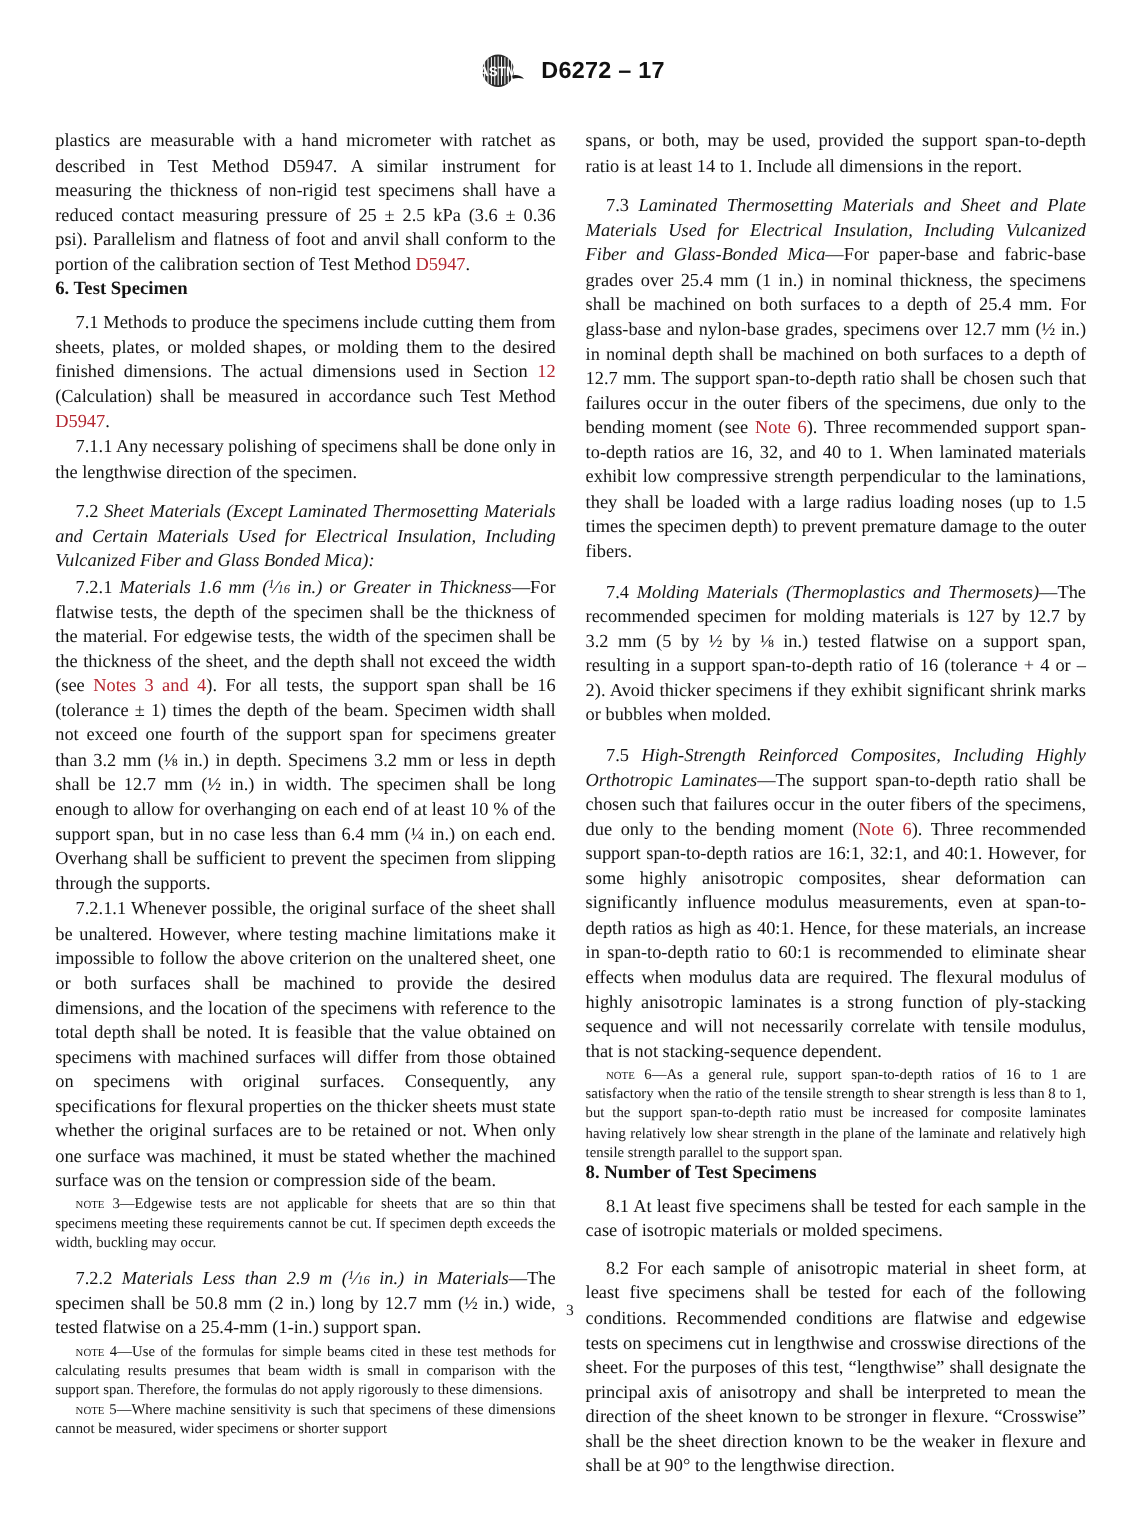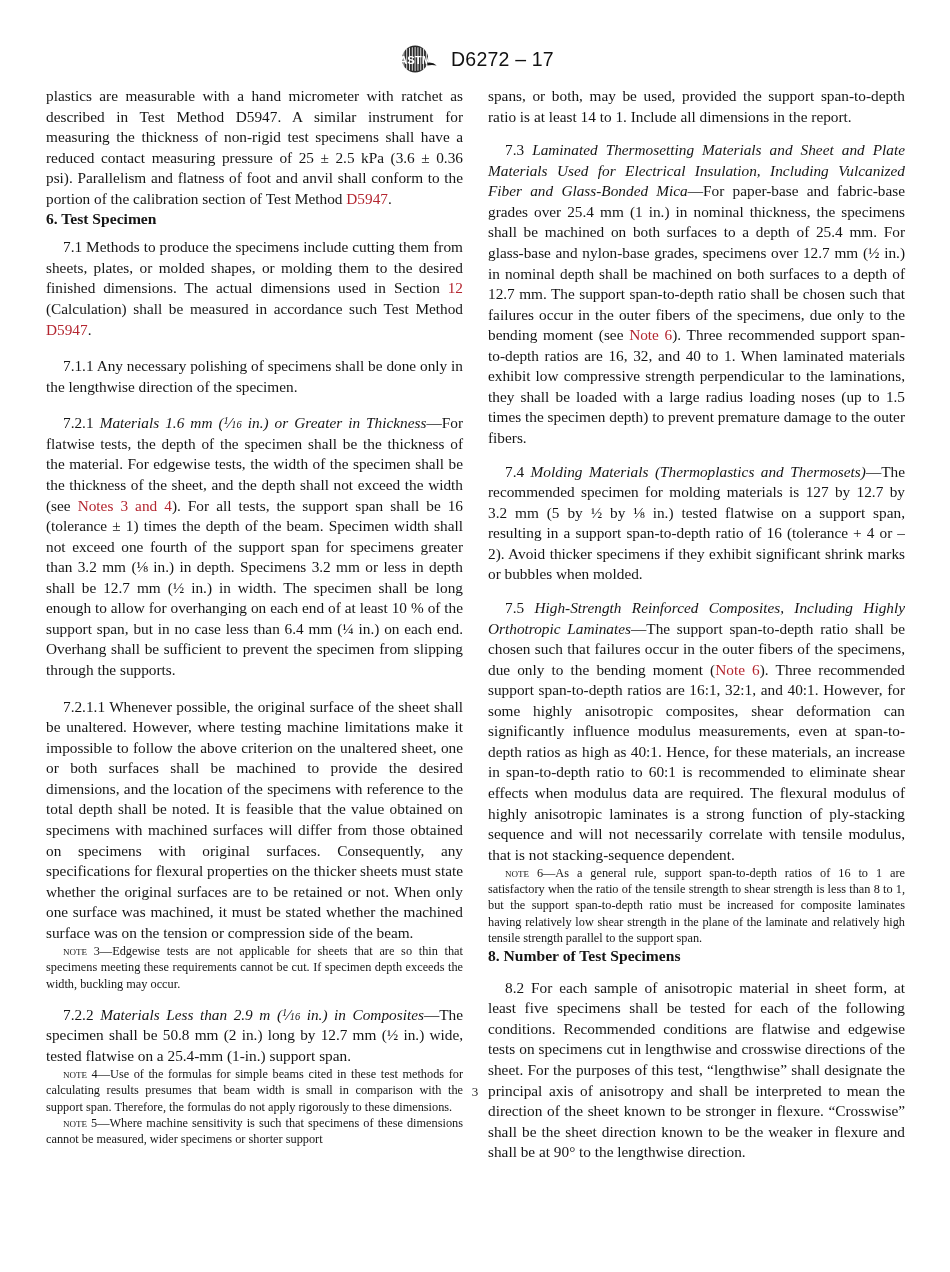--- a/index.html
+++ b/index.html
@@ -35,30 +35,30 @@
     gap: 13px;
   }
   .astm-logo {
     width: 42px;
     height: 30px;
     display: block;
   }
   .doc-title {
     font-family: "Liberation Sans", "DejaVu Sans", sans-serif;
     font-size: 19.5px;
-    font-weight: normal;
+    font-weight: bold;
     letter-spacing: 0.2px;
     color: #111;
     white-space: nowrap;
   }
 
   
   .columns {
     position: absolute;
-    top: 86px;
+    top: 108px;
     left: 46px;
     width: 860px;
     display: flex;
     gap: 25px;
   }
   .col {
     width: 417px;
   }
 
   p {
@@ -76,21 +76,21 @@
     margin: 0;
     font-family: "Liberation Serif", "DejaVu Serif", serif;
     font-size: 15.6px;
     font-weight: bold;
     text-align: left;
     line-height: 1.345;
   }
 
   .gap-sec-top { margin-top: 14px; }
   .gap-sec-bot { margin-top: 7px; }
-  .gap-para    { margin-top: 16px; }
+  .gap-para    { margin-top: 1px; }
   .gap-block   { margin-top: 13px; }
   .gap-small   { margin-top: 11px; }
 
   .ital { font-style: italic; }
   .link { color: #b3252f; }
 
   
   .note {
     margin: 0;
     font-size: 12.3px;
@@ -154,28 +154,29 @@
     <div class="col">
 
       <p class="flush"><span>plastics are measurable with a hand micrometer with ratchet as described in Test Method D5947. A similar instrument for measuring the thickness of non-rigid test specimens shall have a reduced contact measuring pressure of 25 ± 2.5 kPa (3.6 ± 0.36 psi). Parallelism and flatness of foot and anvil shall conform to the portion of the calibration section of Test Method </span><span class="link">D5947</span><span>.</span></p>
 
       <h3 class="section-head gap-sec-top">6.  Test Specimen</h3>
 
       <p class="indent gap-sec-bot"><span>7.1  Methods to produce the specimens include cutting them from sheets, plates, or molded shapes, or molding them to the desired finished dimensions. The actual dimensions used in Section </span><span class="link">12</span><span> (Calculation) shall be measured in accordance such Test Method </span><span class="link">D5947</span><span>.</span></p>
 
       <p class="indent gap-para">7.1.1  Any necessary polishing of specimens shall be done only in the lengthwise direction of the specimen.</p>
 
+      <p class="indent gap-block"><span>7.2  </span><span class="ital">Sheet Materials (Except Laminated Thermosetting Materials and Certain Materials Used for Electrical Insulation, Including Vulcanized Fiber and Glass Bonded Mica):</span></p>
 
       <p class="indent gap-para"><span>7.2.1  </span><span class="ital">Materials 1.6 mm (</span><span class="frac"><sup>1</sup>⁄<sub>16</sub></span><span class="ital"> in.) or Greater in Thickness</span><span>—</span><span>For flatwise tests, the depth of the specimen shall be the thickness of the material. For edgewise tests, the width of the specimen shall be the thickness of the sheet, and the depth shall not exceed the width (see </span><span class="link">Notes 3 and 4</span><span>). For all tests, the support span shall be 16 (tolerance ± 1) times the depth of the beam. Specimen width shall not exceed one fourth of the support span for specimens greater than 3.2 mm (⅛ in.) in depth. Specimens 3.2 mm or less in depth shall be 12.7 mm (½ in.) in width. The specimen shall be long enough to allow for overhanging on each end of at least 10 % of the support span, but in no case less than 6.4 mm (¼ in.) on each end. Overhang shall be sufficient to prevent the specimen from slipping through the supports.</span></p>
 
       <p class="indent gap-para">7.2.1.1  Whenever possible, the original surface of the sheet shall be unaltered. However, where testing machine limitations make it impossible to follow the above criterion on the unaltered sheet, one or both surfaces shall be machined to provide the desired dimensions, and the location of the specimens with reference to the total depth shall be noted. It is feasible that the value obtained on specimens with machined surfaces will differ from those obtained on specimens with original surfaces. Consequently, any specifications for flexural properties on the thicker sheets must state whether the original surfaces are to be retained or not. When only one surface was machined, it must be stated whether the machined surface was on the tension or compression side of the beam.</p>
 
       <p class="note gap-block"><span class="nlabel">Note</span><span> 3</span><span>—</span><span>Edgewise tests are not applicable for sheets that are so thin that specimens meeting these requirements cannot be cut. If specimen depth exceeds the width, buckling may occur.</span></p>
 
-      <p class="indent gap-block"><span>7.2.2  </span><span class="ital">Materials Less than 2.9 m (</span><span class="frac"><sup>1</sup>⁄<sub>16</sub></span><span class="ital"> in.) in Composites</span><span>—</span><span>The specimen shall be 50.8 mm (2 in.) long by 12.7 mm (½ in.) wide, tested flatwise on a 25.4-mm (1-in.) support span.</span></p>
+      <p class="indent gap-block"><span>7.2.2  </span><span class="ital">Materials Less than 2.9 m (</span><span class="frac"><sup>1</sup>⁄<sub>16</sub></span><span class="ital"> in.) in Materials</span><span>—</span><span>The specimen shall be 50.8 mm (2 in.) long by 12.7 mm (½ in.) wide, tested flatwise on a 25.4-mm (1-in.) support span.</span></p>
 
       <p class="note gap-block"><span class="nlabel">Note</span><span> 4</span><span>—</span><span>Use of the formulas for simple beams cited in these test methods for calculating results presumes that beam width is small in comparison with the support span. Therefore, the formulas do not apply rigorously to these dimensions.</span></p>
 
       <p class="note"><span class="nlabel">Note</span><span> 5</span><span>—</span><span>Where machine sensitivity is such that specimens of these dimensions cannot be measured, wider specimens or shorter support</span></p>
 
     </div>
 
     <div class="col">
 
       <p class="flush">spans, or both, may be used, provided the support span-to-depth ratio is at least 14 to 1. Include all dimensions in the report.</p>
@@ -183,20 +184,21 @@
       <p class="indent gap-block"><span>7.3  </span><span class="ital">Laminated Thermosetting Materials and Sheet and Plate Materials Used for Electrical Insulation, Including Vulcanized Fiber and Glass-Bonded Mica</span><span>—</span><span>For paper-base and fabric-base grades over 25.4 mm (1 in.) in nominal thickness, the specimens shall be machined on both surfaces to a depth of 25.4 mm. For glass-base and nylon-base grades, specimens over 12.7 mm (½ in.) in nominal depth shall be machined on both surfaces to a depth of 12.7 mm. The support span-to-depth ratio shall be chosen such that failures occur in the outer fibers of the specimens, due only to the bending moment (see </span><span class="link">Note 6</span><span>). Three recommended support span-to-depth ratios are 16, 32, and 40 to 1. When laminated materials exhibit low compressive strength perpendicular to the laminations, they shall be loaded with a large radius loading noses (up to 1.5 times the specimen depth) to prevent premature damage to the outer fibers.</span></p>
 
       <p class="indent gap-block"><span>7.4  </span><span class="ital">Molding Materials (Thermoplastics and Thermosets)</span><span>—</span><span>The recommended specimen for molding materials is 127 by 12.7 by 3.2 mm (5 by ½ by ⅛ in.) tested flatwise on a support span, resulting in a support span-to-depth ratio of 16 (tolerance + 4 or – 2). Avoid thicker specimens if they exhibit significant shrink marks or bubbles when molded.</span></p>
 
       <p class="indent gap-block"><span>7.5  </span><span class="ital">High-Strength Reinforced Composites, Including Highly Orthotropic Laminates</span><span>—</span><span>The support span-to-depth ratio shall be chosen such that failures occur in the outer fibers of the specimens, due only to the bending moment (</span><span class="link">Note 6</span><span>). Three recommended support span-to-depth ratios are 16:1, 32:1, and 40:1. However, for some highly anisotropic composites, shear deformation can significantly influence modulus measurements, even at span-to-depth ratios as high as 40:1. Hence, for these materials, an increase in span-to-depth ratio to 60:1 is recommended to eliminate shear effects when modulus data are required. The flexural modulus of highly anisotropic laminates is a strong function of ply-stacking sequence and will not necessarily correlate with tensile modulus, that is not stacking-sequence dependent.</span></p>
 
       <p class="note gap-block"><span class="nlabel">Note</span><span> 6</span><span>—</span><span>As a general rule, support span-to-depth ratios of 16 to 1 are satisfactory when the ratio of the tensile strength to shear strength is less than 8 to 1, but the support span-to-depth ratio must be increased for composite laminates having relatively low shear strength in the plane of the laminate and relatively high tensile strength parallel to the support span.</span></p>
 
       <h3 class="section-head gap-block">8.  Number of Test Specimens</h3>
 
+      <p class="indent gap-sec-bot">8.1  At least five specimens shall be tested for each sample in the case of isotropic materials or molded specimens.</p>
 
       <p class="indent gap-small">8.2  For each sample of anisotropic material in sheet form, at least five specimens shall be tested for each of the following conditions. Recommended conditions are flatwise and edgewise tests on specimens cut in lengthwise and crosswise directions of the sheet. For the purposes of this test, “lengthwise” shall designate the principal axis of anisotropy and shall be interpreted to mean the direction of the sheet known to be stronger in flexure. “Crosswise” shall be the sheet direction known to be the weaker in flexure and shall be at 90° to the lengthwise direction.</p>
 
     </div>
   </div>
 
   <div class="pagenum">3</div>
 
 </div>
 

